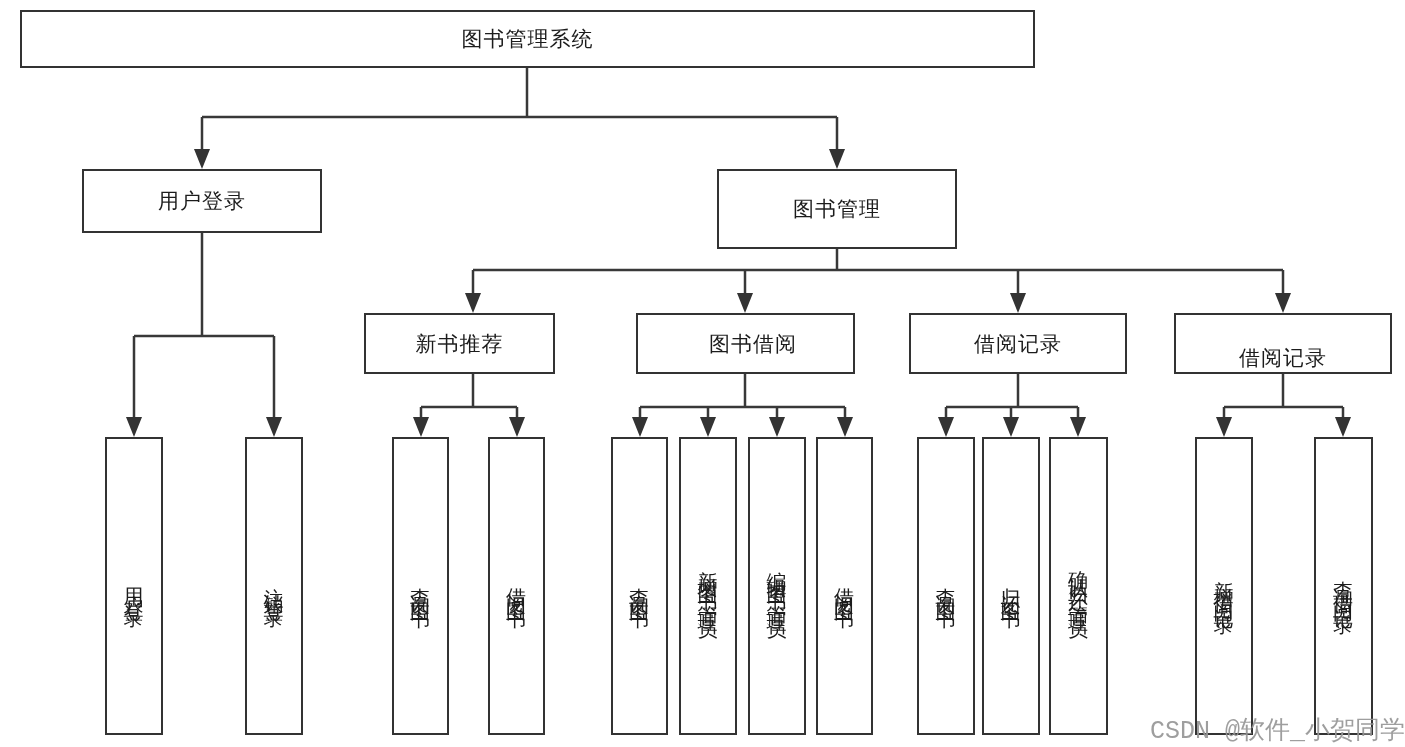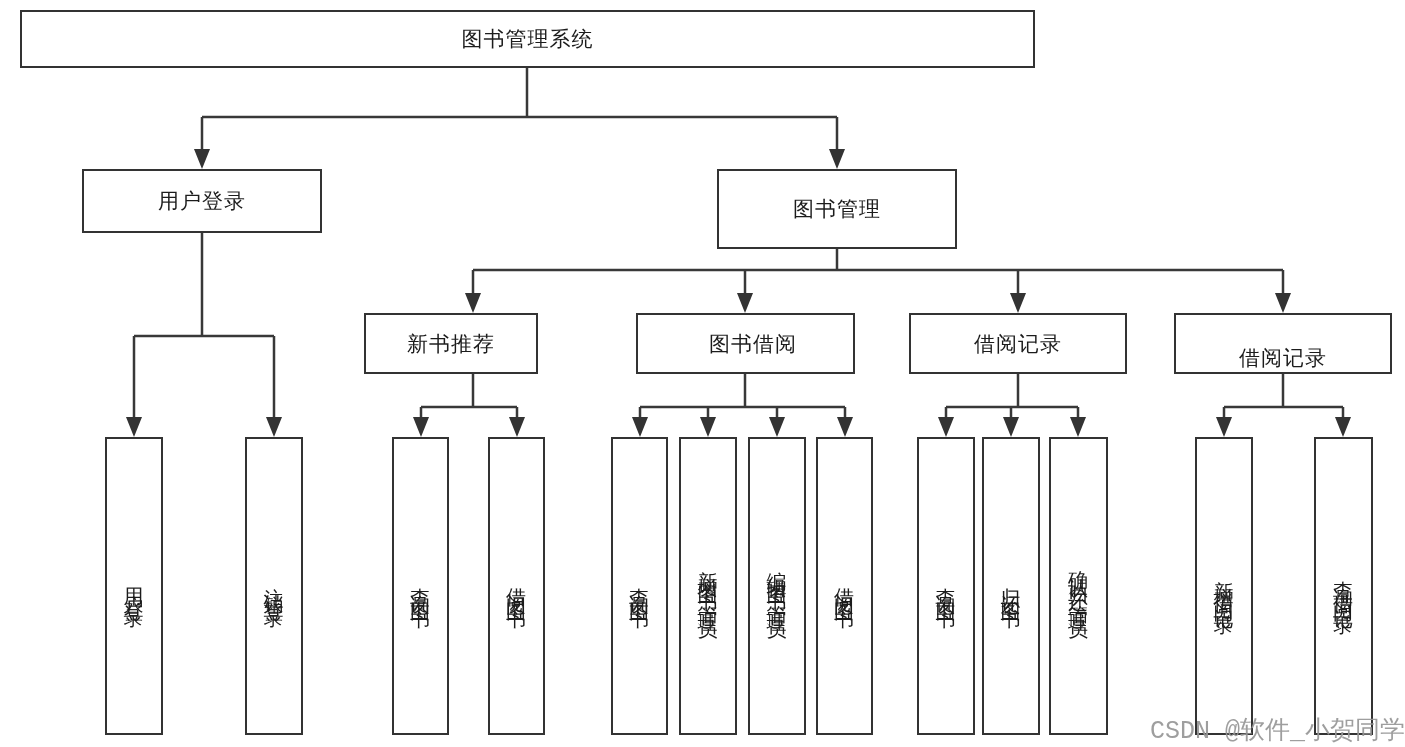--- a/index.html
+++ b/index.html
@@ -61,21 +61,21 @@
     <span class="label">图书管理系统</span>
   </div>
 
   <div class="node h" style="left:82px;top:169px;width:240px;height:64px;">
     <span class="label">用户登录</span>
   </div>
   <div class="node h" style="left:717px;top:169px;width:240px;height:80px;">
     <span class="label">图书管理</span>
   </div>
 
-  <div class="node h" style="left:364px;top:313px;width:174px;height:61px;font-family:Liberation Serif, serif;">
+  <div class="node h" style="left:364px;top:313px;width:191px;height:61px;font-family:Liberation Serif, serif;">
     <span class="label">新书推荐</span>
   </div>
   <div class="node h" style="left:636px;top:313px;width:219px;height:61px;padding-left:15px;">
     <span class="label">图书借阅</span>
   </div>
   <div class="node h" style="left:909px;top:313px;width:218px;height:61px;">
     <span class="label">借阅记录</span>
   </div>
   <div class="node h" style="left:1174px;top:313px;width:218px;height:61px;align-items:flex-end;">
     <span class="label">借阅记录</span>

